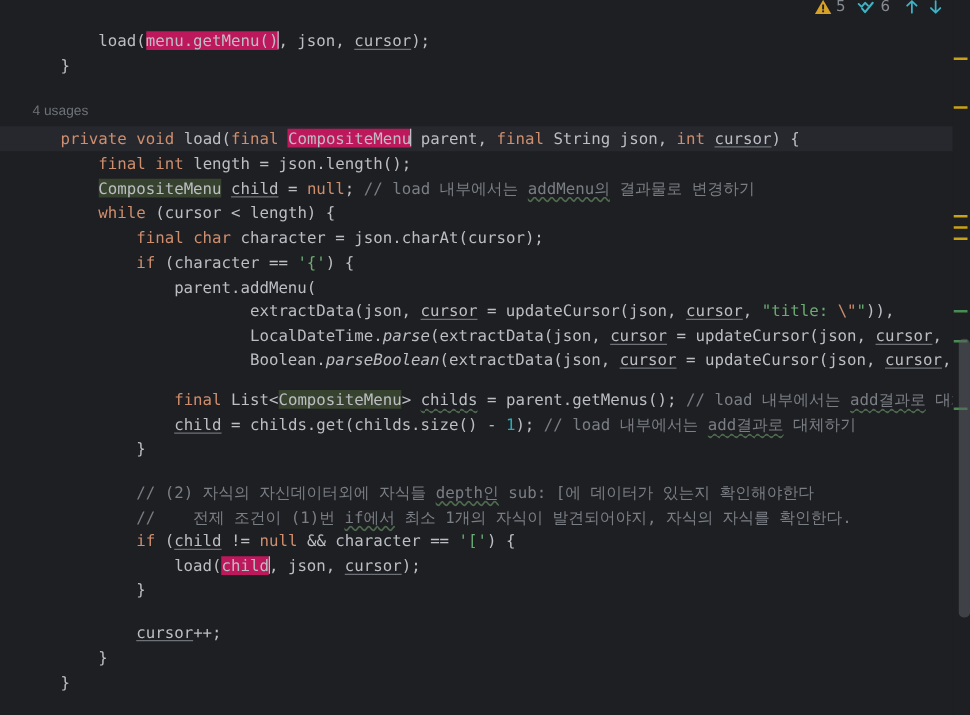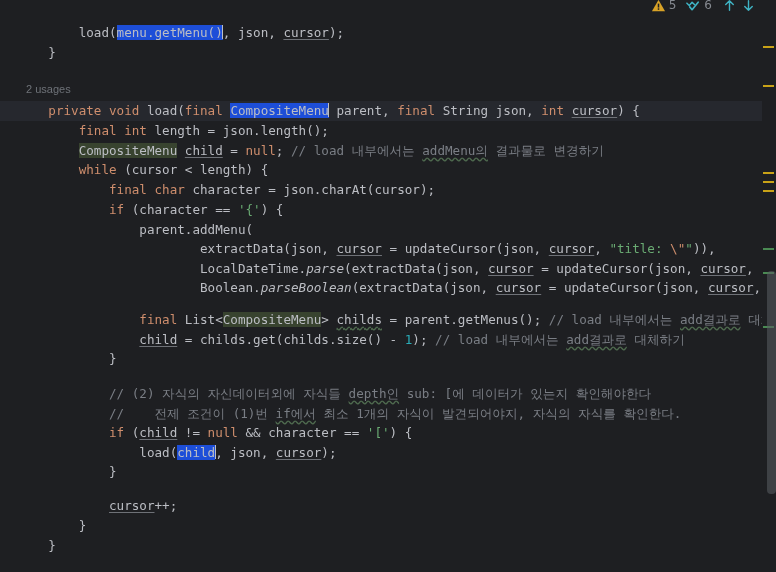--- a/index.html
+++ b/index.html
@@ -35,21 +35,21 @@
 
   
   .kw   { color:#cf8e6d; }              
   .txt  { color:#bcbec4; }              
   .num  { color:#2aacb8; }              
   .str  { color:#6aab73; }              
   .esc  { color:#cf8e6d; }              
   .cmt  { color:#7a7e85; }              
   .stat { color:#bcbec4; font-style:italic; }
   .loc  { color:#bcbec4; text-decoration:underline; text-decoration-color:#6e7177; text-underline-offset:2px; }
-  .sel  { background:#1d4ed8; color:#bcbec4; }
+  .sel  { background:#be185d; color:#bcbec4; }
   .occ  { background:#38432f; }
   .typo { text-decoration:underline wavy #4f6b4f; text-decoration-skip-ink:none; text-underline-offset:2px; }
   .cursorbar { display:inline-block; width:1px; height:14px; background:#bcbec4; vertical-align:-2px; margin:0 -0.5px; }
 
   
   .inspect {
     position:absolute; right:20px; top:-3px;
     display:flex; align-items:center; gap:3px;
     font-family:"Liberation Sans",sans-serif; font-size:12px;
     z-index:40;
@@ -556,21 +556,21 @@
       <div class="gdot" style="left: 170px; top: 271px;"></div>
       <div class="gdot" style="left: 170px; top: 275px;"></div>
       <div class="gdot" style="left: 170px; top: 279px;"></div>
       <div class="gline" style="left: 79px; top: 168px; height: 352px;"></div>
       <div class="gline" style="left: 109px; top: 188px; height: 312px;"></div>
     </div>
 
   <div class="editor" id="editor"><div class="line" style="position: absolute; left: 0px; right: 0px; top: 23px;"><span class="txt">        load(</span><span class="sel">menu.getMenu()</span><span class="cursorbar"></span><span class="txt">, json, </span><span class="loc">cursor</span><span class="txt">);</span></div><div class="line" style="position: absolute; left: 0px; right: 0px; top: 43px;"><span class="txt">    }</span></div><div class="line" style="position: absolute; left: 0px; right: 0px; top: 62px;"><span class="txt"></span></div><div class="line" style="position: absolute; left: 0px; right: 0px; top: 82px;"><span class="txt"></span></div><div class="line current" style="position: absolute; left: 0px; right: 0px; top: 101px;"><span class="txt">    </span><span class="kw">private</span><span class="txt"> </span><span class="kw">void</span><span class="txt"> load(</span><span class="kw">final</span><span class="txt"> </span><span class="sel">CompositeMenu</span><span class="cursorbar"></span><span class="txt"> parent, </span><span class="kw">final</span><span class="txt"> String json, </span><span class="kw">int</span><span class="txt"> </span><span class="loc">cursor</span><span class="txt">) {</span></div><div class="line" style="position: absolute; left: 0px; right: 0px; top: 121px;"><span class="txt">        </span><span class="kw">final</span><span class="txt"> </span><span class="kw">int</span><span class="txt"> length = json.length();</span></div><div class="line" style="position: absolute; left: 0px; right: 0px; top: 141px;"><span class="txt">        </span><span class="occ">CompositeMenu</span><span class="txt"> </span><span class="loc">child</span><span class="txt"> = </span><span class="kw">null</span><span class="txt">; </span><span class="cmt">// load 내부에서는 </span><span class="cmt typo">addMenu의</span><span class="cmt"> 결과물로 변경하기</span></div><div class="line" style="position: absolute; left: 0px; right: 0px; top: 160px;"><span class="txt">        </span><span class="kw">while</span><span class="txt"> (cursor &lt; length) {</span></div><div class="line" style="position: absolute; left: 0px; right: 0px; top: 180px;"><span class="txt">            </span><span class="kw">final</span><span class="txt"> </span><span class="kw">char</span><span class="txt"> character = json.charAt(cursor);</span></div><div class="line" style="position: absolute; left: 0px; right: 0px; top: 200px;"><span class="txt">            </span><span class="kw">if</span><span class="txt"> (character == </span><span class="str">'{'</span><span class="txt">) {</span></div><div class="line" style="position: absolute; left: 0px; right: 0px; top: 220px;"><span class="txt">                parent.addMenu(</span></div><div class="line" style="position: absolute; left: 0px; right: 0px; top: 239px;"><span class="txt">                        extractData(json, </span><span class="loc">cursor</span><span class="txt"> = updateCursor(json, </span><span class="loc">cursor</span><span class="txt">, </span><span class="str">"title: </span><span class="esc">\"</span><span class="str">"</span><span class="txt">)),</span></div><div class="line" style="position: absolute; left: 0px; right: 0px; top: 259px;"><span class="txt">                        LocalDateTime.</span><span class="stat">parse</span><span class="txt">(extractData(json, </span><span class="loc">cursor</span><span class="txt"> = updateCursor(json, </span><span class="loc">cursor</span><span class="txt">, </span><span class="str">"date: </span></div><div class="line" style="position: absolute; left: 0px; right: 0px; top: 278px;"><span class="txt">                        Boolean.</span><span class="stat">parseBoolean</span><span class="txt">(extractData(json, </span><span class="loc">cursor</span><span class="txt"> = updateCursor(json, </span><span class="loc">cursor</span><span class="txt">, </span><span class="str">"available: </span></div><div class="line" style="position: absolute; left: 0px; right: 0px; top: 298px;"><span class="txt"></span></div><div class="line" style="position: absolute; left: 0px; right: 0px; top: 310px;"><span class="txt">                </span><span class="kw">final</span><span class="txt"> List&lt;</span><span class="occ">CompositeMenu</span><span class="txt">&gt; </span><span class="loc typo">childs</span><span class="txt"> = parent.getMenus(); </span><span class="cmt">// load 내부에서는 </span><span class="cmt typo">add결과로</span><span class="cmt"> 대체하기</span></div><div class="line" style="position: absolute; left: 0px; right: 0px; top: 330px;"><span class="txt">                </span><span class="loc">child</span><span class="txt"> = childs.get(childs.size() - </span><span class="num">1</span><span class="txt">); </span><span class="cmt">// load 내부에서는 </span><span class="cmt typo">add결과로</span><span class="cmt"> 대체하기</span></div><div class="line" style="position: absolute; left: 0px; right: 0px; top: 349px;"><span class="txt">            }</span></div><div class="line" style="position: absolute; left: 0px; right: 0px; top: 369px;"><span class="txt"></span></div><div class="line" style="position: absolute; left: 0px; right: 0px; top: 384px;"><span class="txt">            </span><span class="cmt">// (2) 자식의 자신데이터외에 자식들 </span><span class="cmt typo">depth인</span><span class="cmt"> sub: [에 데이터가 있는지 확인해야한다</span></div><div class="line" style="position: absolute; left: 0px; right: 0px; top: 404px;"><span class="txt">            </span><span class="cmt">//    전제 조건이 (1)번 </span><span class="cmt typo">if에서</span><span class="cmt"> 최소 1개의 자식이 발견되어야지, 자식의 자식를 확인한다.</span></div><div class="line" style="position: absolute; left: 0px; right: 0px; top: 423px;"><span class="txt">            </span><span class="kw">if</span><span class="txt"> (</span><span class="loc">child</span><span class="txt"> != </span><span class="kw">null</span><span class="txt"> &amp;&amp; character == </span><span class="str">'['</span><span class="txt">) {</span></div><div class="line" style="position: absolute; left: 0px; right: 0px; top: 443px;"><span class="txt">                load(</span><span class="sel">child</span><span class="cursorbar"></span><span class="txt">, json, </span><span class="loc">cursor</span><span class="txt">);</span></div><div class="line" style="position: absolute; left: 0px; right: 0px; top: 462px;"><span class="txt">            }</span></div><div class="line" style="position: absolute; left: 0px; right: 0px; top: 482px;"><span class="txt"></span></div><div class="line" style="position: absolute; left: 0px; right: 0px; top: 496px;"><span class="txt">            </span><span class="loc">cursor</span><span class="txt">++;</span></div><div class="line" style="position: absolute; left: 0px; right: 0px; top: 516px;"><span class="txt">        }</span></div><div class="line" style="position: absolute; left: 0px; right: 0px; top: 536px;"><span class="txt">    }</span></div></div>
 
   <div id="hints">
-      <div class="usages" style="left: 26px; top: 83px;">2 usages</div>
+      <div class="usages" style="left: 26px; top: 83px;">4 usages</div>
     </div>
 
   <div class="inspect">
     <span class="icobox">
       <svg width="15" height="15" viewBox="0 0 16 16">
         <path d="M8 2 L15 14 L1 14 Z" fill="#d8a227"></path>
         <rect x="7.2" y="6" width="1.6" height="4.2" fill="#1e1f22"></rect>
         <rect x="7.2" y="11" width="1.6" height="1.6" fill="#1e1f22"></rect>
       </svg>
     </span>

